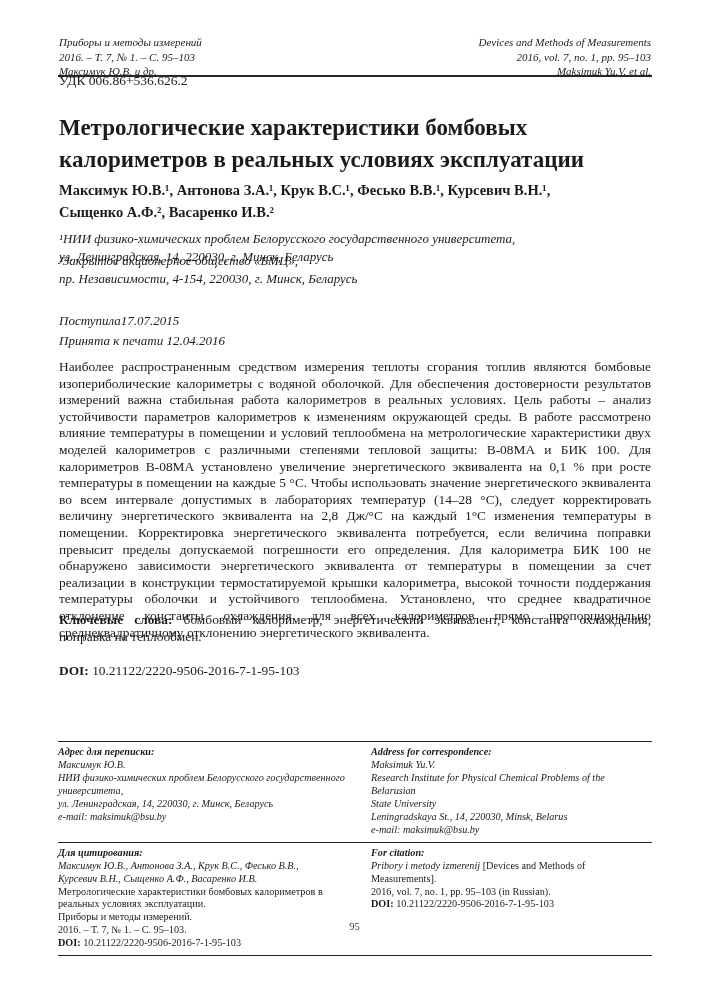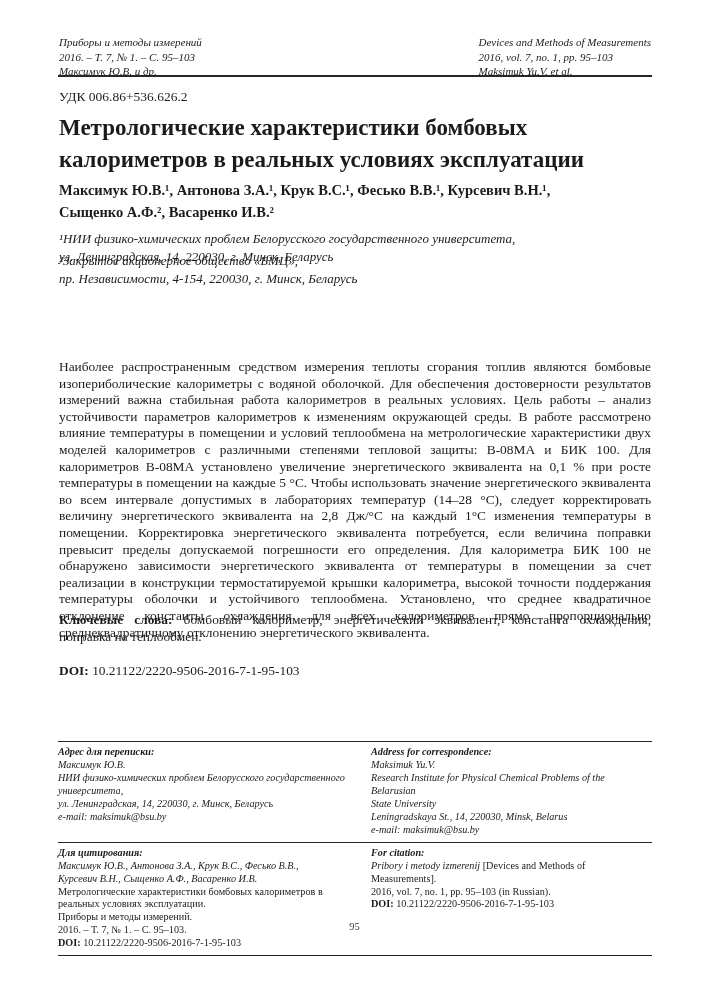--- a/index.html
+++ b/index.html
@@ -14,28 +14,28 @@
   }
   .pre { white-space: pre-line; }
   .it  { font-style: italic; }
   .bi  { font-style: italic; font-weight: bold; }
 
   .header {
     position: absolute; top: 35px; left: 59px; right: 58px;
     display: flex; justify-content: space-between;
     font-style: italic; font-size: 11px; line-height: 1.32;
   }
-  .header-right { text-align: left; }
+  .header-right { text-align: right; }
 
   .rule-top {
     position: absolute; top: 75px; left: 58px; right: 57px;
     border-top: 2px solid #262626; height: 0;
   }
 
-  .udc { position: absolute; top: 89px; left: 59px; font-size: 13.5px; }
+  .udc { position: absolute; top: 73px; left: 59px; font-size: 13.5px; }
 
   .title {
     position: absolute; top: 112px; left: 59px; right: 58px;
     font-size: 23px; font-weight: bold; line-height: 1.4;
   }
 
   .authors {
     position: absolute; top: 179px; left: 59px; right: 58px;
     font-size: 14.5px; font-weight: bold; line-height: 1.55;
   }
@@ -105,20 +105,22 @@
   <div class="authors pre">Максимук Ю.В.¹, Антонова З.А.¹, Крук В.С.¹, Фесько В.В.¹, Курсевич В.Н.¹,
 Сыщенко А.Ф.², Васаренко И.В.²</div>
 
   <div class="affil1 pre">¹НИИ физико-химических проблем Белорусского государственного университета,
 ул. Ленинградская, 14, 220030, г. Минск, Беларусь</div>
 
   <div class="affil2 pre">²Закрытое акционерное общество «БМЦ»,
 пр. Независимости, 4-154, 220030, г. Минск, Беларусь</div>
 
   <div class="dates">
+    <div>Поступила17.07.2015</div>
+    <div>Принята к печати 12.04.2016</div>
   </div>
 
   <p class="abstract" style="margin:0;">Наиболее распространенным средством измерения теплоты сгорания топлив являются бомбовые изопериболические калориметры с водяной оболочкой. Для обеспечения достоверности результатов измерений важна стабильная работа калориметров в реальных условиях. Цель работы – анализ устойчивости параметров калориметров к изменениям окружающей среды. В работе рассмотрено влияние температуры в помещении и условий теплообмена на метрологические характеристики двух моделей калориметров с различными степенями тепловой защиты: В-08МА и БИК 100. Для калориметров В-08МА установлено увеличение энергетического эквивалента на 0,1 % при росте температуры в помещении на каждые 5 °С. Чтобы использовать значение энергетического эквивалента во всем интервале допустимых в лабораториях температур (14–28 °С), следует корректировать величину энергетического эквивалента на 2,8 Дж/°С на каждый 1°С изменения температуры в помещении. Корректировка энергетического эквивалента потребуется, если величина поправки превысит пределы допускаемой погрешности его определения. Для калориметра БИК 100 не обнаружено зависимости энергетического эквивалента от температуры в помещении за счет реализации в конструкции термостатируемой крышки калориметра, высокой точности поддержания температуры оболочки и устойчивого теплообмена. Установлено, что среднее квадратичное отклонение константы охлаждения для всех калориметров прямо пропорционально среднеквадратичному отклонению энергетического эквивалента.</p>
 
   <p class="keywords" style="margin:0;">
     <b>Ключевые слова:</b>
     <span>бомбовый калориметр, энергетический эквивалент, константа охлаждения, поправка на теплообмен.</span>
   </p>
 
   <p class="doi-line" style="margin:0;">

